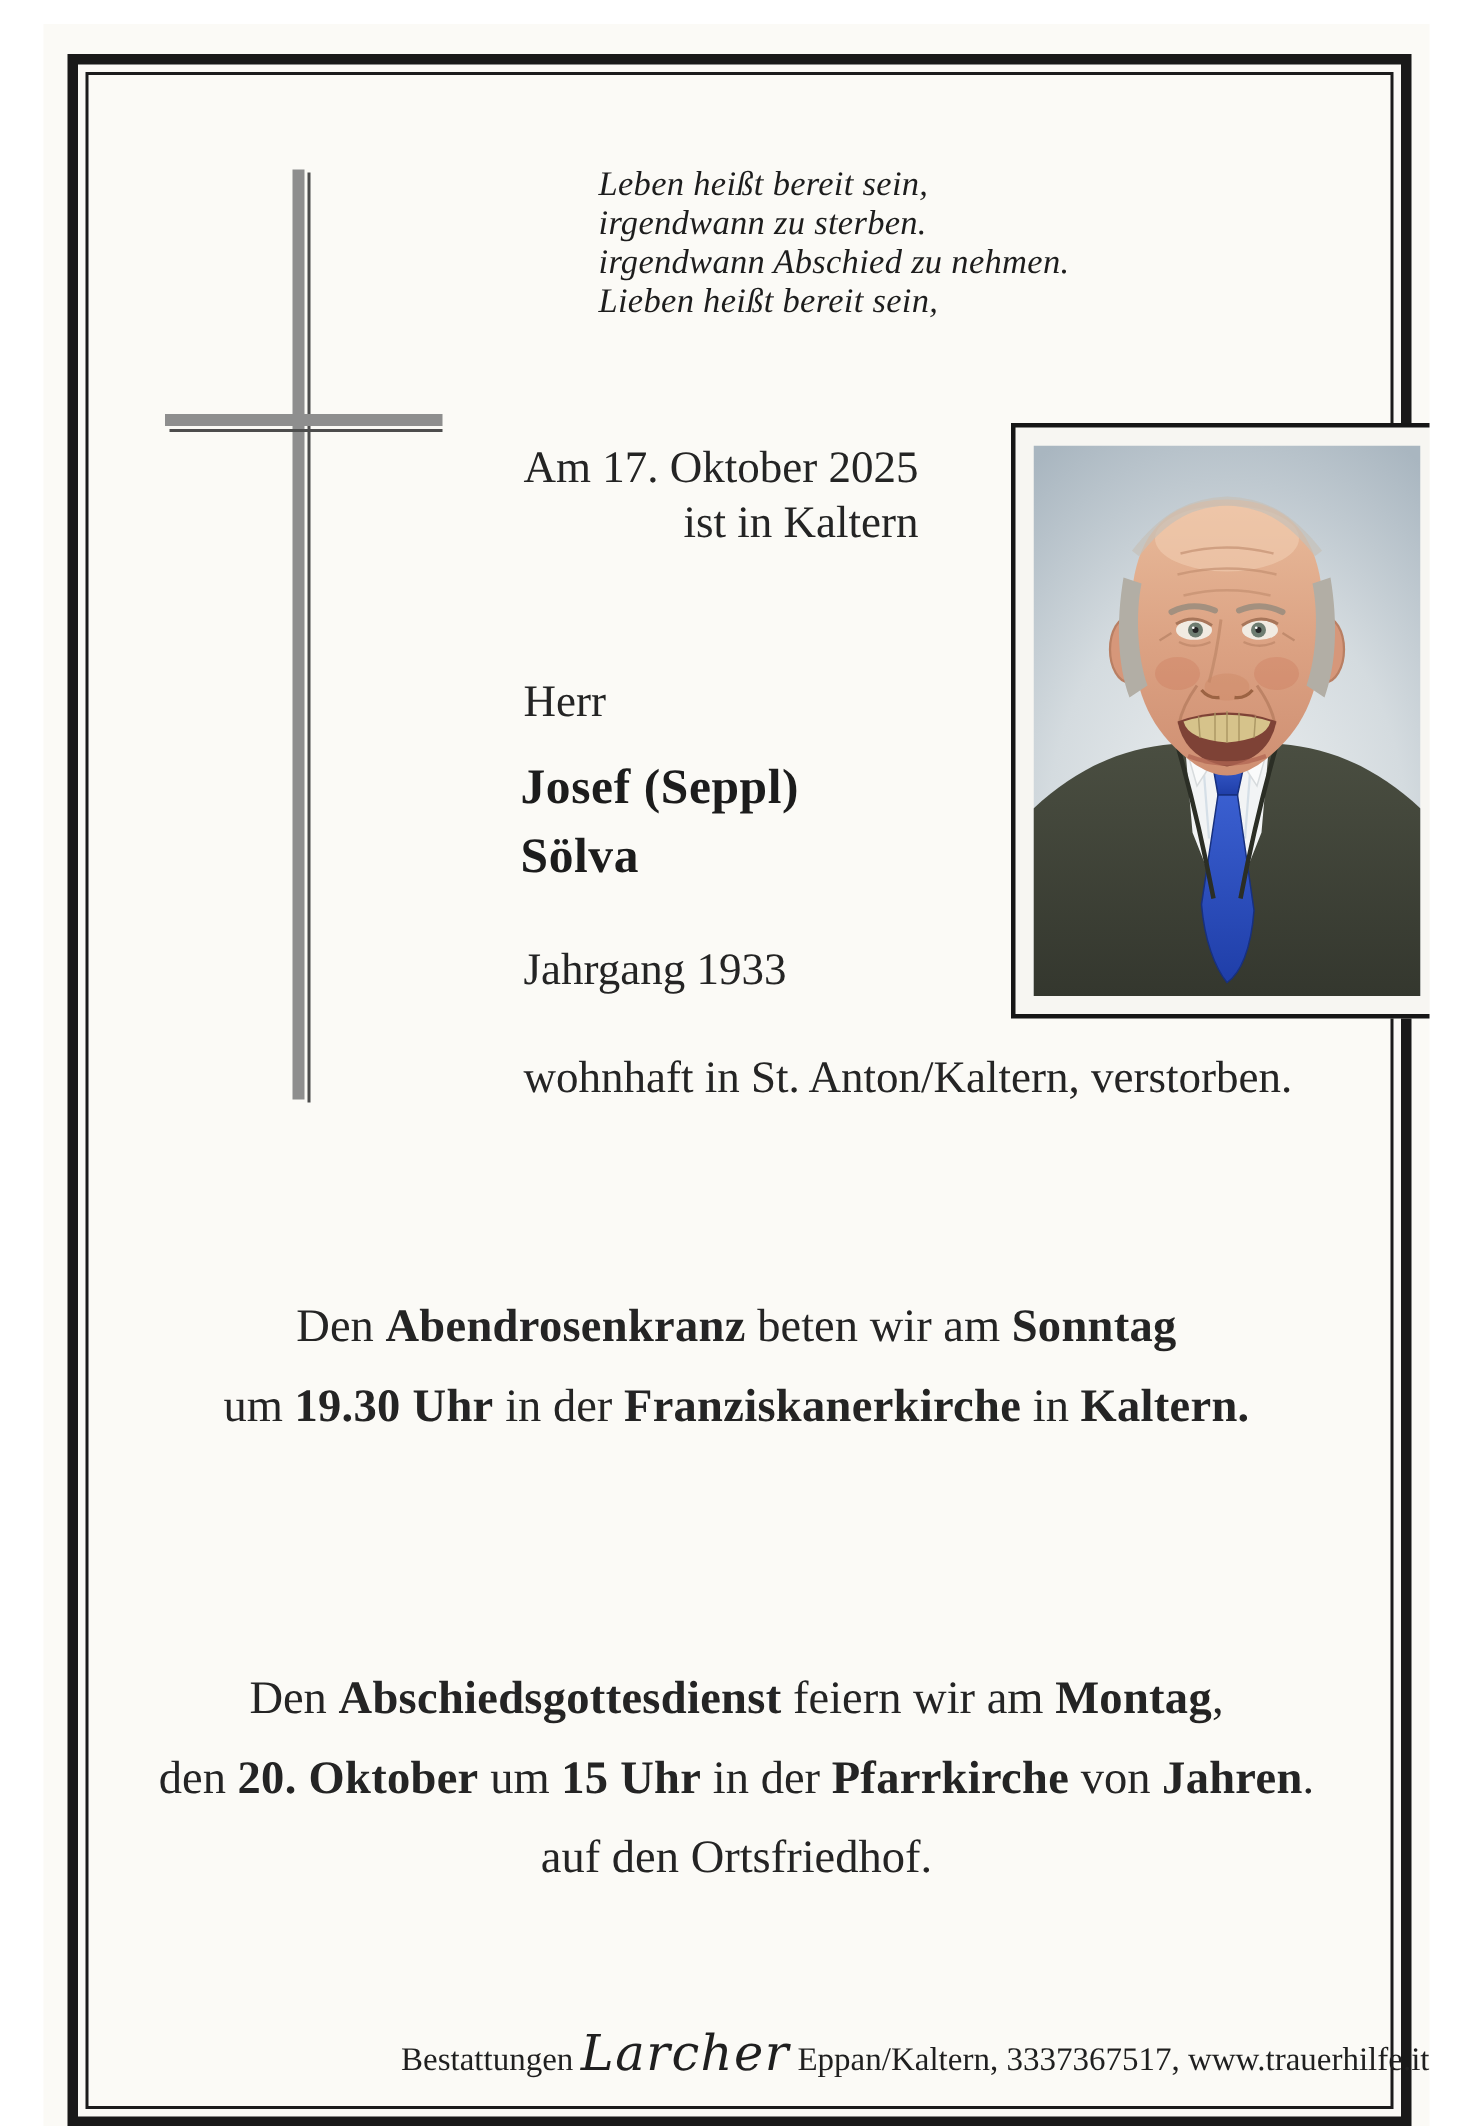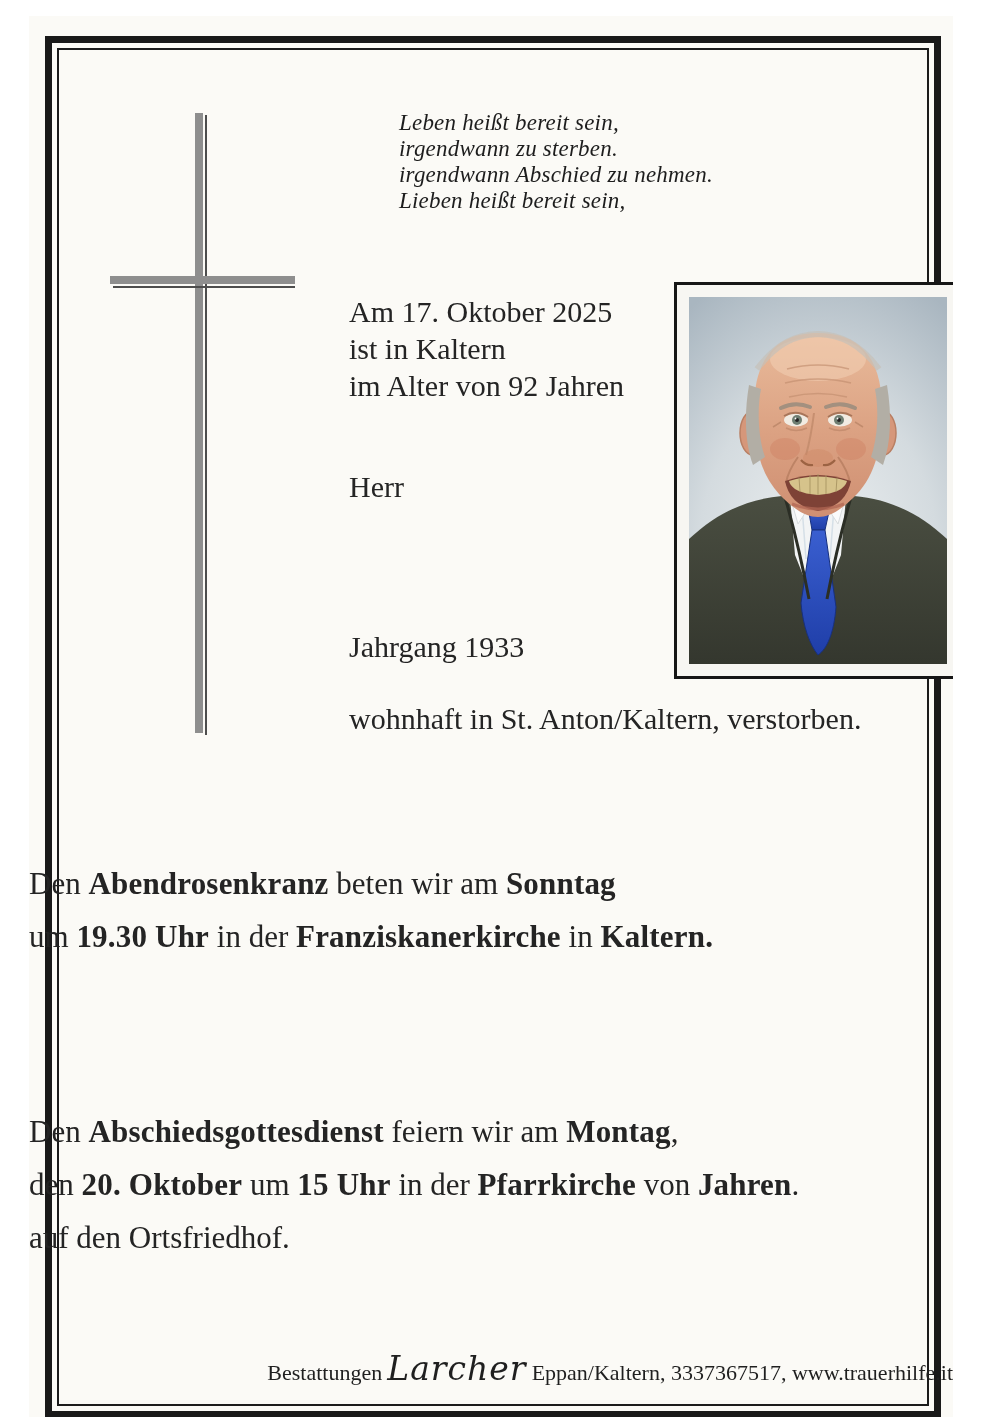--- a/index.html
+++ b/index.html
@@ -30,37 +30,37 @@
   .cross .h      { position:absolute; left:0;     top:163px; width:185px; height:8px;   background:#8e8e8e; }
   .cross .h-sh   { position:absolute; left:3px;   top:173px; width:182px; height:2px;   background:#4d4d4d; }
 
   .poem {
     position:absolute; left:370px; top:94px;
     font-style:italic; font-size:23px; line-height:26px;
     color:#1d1d1d; letter-spacing:0.2px;
   }
 
   .info { position:absolute; left:320px; font-size:30px; line-height:37px; color:#242424; }
-  .date-block   { top:277px; }
-  .salutation   { top:452px; }
+  .date-block   { top:277px;text-align:right; }
+  .salutation   { top:433px; }
   .name-block   { left:318px; top:486px; font-weight:bold; font-size:33px; line-height:46px; letter-spacing:0.4px; color:#1c1c1c; }
   .birth-year   { top:612px;text-align:right; }
   .residence    { top:684px; }
 
   .photo {
     position:absolute; left:645px; top:266px;
     width:288px; height:397px;
     background:#f7f6f2;
     border:3px solid #161616;
     padding:12px;
   }
   .photo svg { display:block; width:258px; height:367px; }
 
   .center-par {
-    position:absolute; left:0; right:0; text-align:left;
+    position:absolute; left:0; right:0; text-align:center;
     font-size:31px; line-height:53px; color:#242424;
   }
   .rosary  { top:841px; }
   .funeral { top:1089px; }
   .center-par b { font-weight:700; letter-spacing:0.2px; }
 
   .footer {
     position:absolute; left:0; right:0; top:1333px;
     text-align:right; font-size:22px; color:#1f1f1f;
   }
@@ -93,25 +93,28 @@
   <div class="poem">
     <div>Leben heißt bereit sein,</div>
     <div>irgendwann zu sterben.</div>
     <div>irgendwann Abschied zu nehmen.</div>
     <div>Lieben heißt bereit sein,</div>
   </div>
 
   <div class="info date-block">
     <div>Am 17. Oktober 2025</div>
     <div>ist in Kaltern</div>
-    <div>im Alter von 92 Jahren</div>
   </div>
 
   <div class="info salutation">Herr</div>
 
+  <div class="info name-block">
+    <div>Josef (Seppl)</div>
+    <div>Sölva</div>
+  </div>
 
   <div class="info birth-year">Jahrgang 1933</div>
 
   <div class="info residence">wohnhaft in St. Anton/Kaltern, verstorben.</div>
 
   <div class="photo">
     <svg viewBox="0 0 258 367" xmlns="http://www.w3.org/2000/svg" role="img">
       <defs>
         <radialGradient id="bgG" cx="50%" cy="72%" r="85%">
           <stop offset="0%" stop-color="#edf0f1"></stop>

